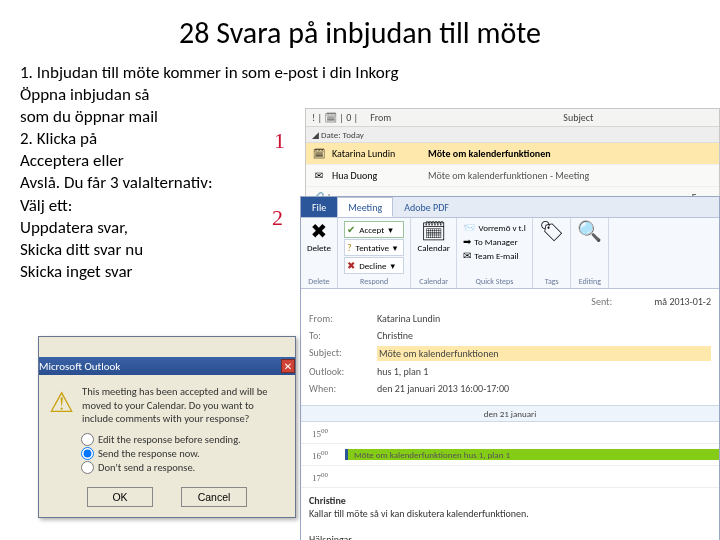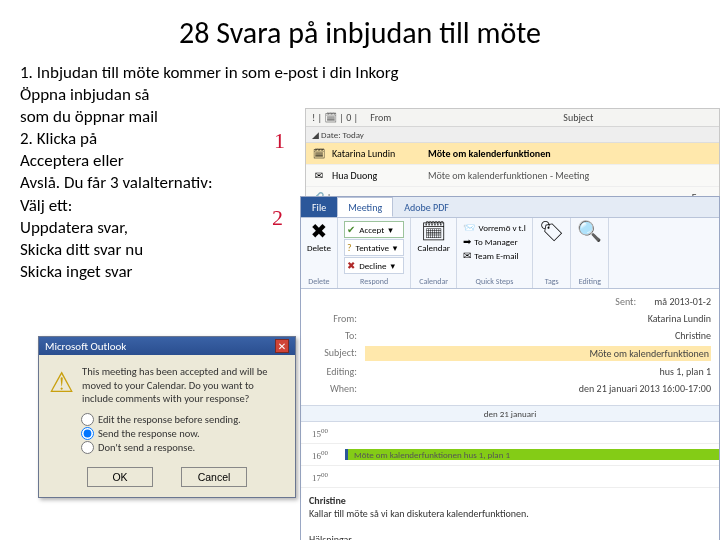--- a/index.html
+++ b/index.html
@@ -44,39 +44,39 @@
   .rbtn { display:flex; align-items:center; gap:4px; padding:1px 6px 1px 2px; border:1px solid #c9d3e4; background:#fff; font-size:9px; }
   .rbtn.accept { border-color:#9cc39c; }
   .chk { color:#4a8a2f; font-size:10px; }
   .qm { color:#b58a1e; font-size:10px; }
   .xm { color:#b02a2a; font-size:10px; }
   .qsteps { display:flex; flex-direction:column; gap:1px; font-size:9px; }
   .qs { display:flex; align-items:center; gap:3px; }
   .qs .em { font-size:10px; }
   .last-grp { flex:0 0 auto; }
   .meeting-body { background:#fff; padding:4px 8px 8px; font-size:10px; color:#444; }
-  .mb-row { display:flex; gap:8px; padding:2px 0;text-align:right; }
+  .mb-row { display:flex; gap:20px; padding:2px 0; }
   .mb-row .k { width:48px; color:#777; }
   .mb-row .v { flex:1; }
   .mb-row.sel .v { background:#ffe8ac; padding:1px 2px; }
   .mb-row.sent { justify-content:flex-end; }
   .mb-row.sent .k { width:auto; color:#777; }
   .cal { background:#fff; }
   .cal-hdr { background:#eef4fb; border-top:1px solid #d0d8e6; border-bottom:1px solid #d0d8e6; text-align:center; font-size:9px; color:#444; padding:2px 0; }
   .cal-row { display:flex; border-bottom:1px solid #eee; height:22px; align-items:center; font-size:9px; }
   .cal-row .t { width:44px; text-align:center; padding-right:6px; color:#666;font-family:Liberation Serif, serif; }
   .cal-row .t sup { font-size:7px; }
   .cal-row .ev { flex:1; color:#555; padding-left:6px; }
   .cal-row.busy .ev { background:#84cc16; border-left:3px solid #2b579a; }
   .msg-body { padding:6px 8px 10px; background:#fff; font-size:10px; color:#333; }
   .msg-body .name { font-weight:bold; }
 
   
   .dlg { position:absolute; left:38px; top:336px; width:258px; border:1px solid #6a7690; background:#ece9d8; font-size:11px; box-shadow:2px 2px 4px rgba(0,0,0,.3); }
-  .dlg-title { background:linear-gradient(#3a62a6,#2a4e8f); color:#fff; font-size:11px; padding:2px 6px; display:flex; justify-content:space-between; align-items:center; }
+  .dlg-title { background:linear-gradient(#3a62a6,#2a4e8f); color:#fff; font-size:11px; padding:2px 0; display:flex; justify-content:space-between; align-items:center;margin-top:20px; }
   .dlg-title .x { width:14px; height:14px; background:#d04437; color:#fff; text-align:center; line-height:14px; font-size:10px; border:1px solid #7a2a24; }
   .dlg-body { display:flex; padding:10px 10px 6px; gap:8px; }
   .dlg-body .warn { font-size:28px; color:#c9a00e; flex:0 0 auto; }
   .dlg-body .txt { font-size:10.5px; color:#333; line-height:1.3; }
   .dlg-radios { padding:0 12px 8px 42px; font-size:10.5px; color:#333; }
   .dlg-radios label { display:flex; align-items:center; gap:4px; margin:1px 0; }
   .dlg-radios input { margin:0; }
   .dlg-btns { display:flex; justify-content:center; gap:28px; padding:4px 0 10px; }
   .dlg-btns button { width:66px; height:20px; font-size:10.5px; border:1px solid #888; background:#ece9d8; }
 </style>
@@ -205,21 +205,21 @@
         </div>
       <div class="mb-row">
           <span class="k">To:</span>
           <span class="v">Christine</span>
         </div>
       <div class="mb-row sel">
           <span class="k">Subject:</span>
           <span class="v">Möte om kalenderfunktionen</span>
         </div>
       <div class="mb-row">
-          <span class="k">Editing:</span>
+          <span class="k">Outlook:</span>
           <span class="v">hus 1, plan 1</span>
         </div>
       <div class="mb-row">
           <span class="k">When:</span>
           <span class="v">den 21 januari 2013 16:00-17:00</span>
         </div>
     </div>
 
     <div class="cal">
       <div class="cal-hdr">den 21 januari</div>

